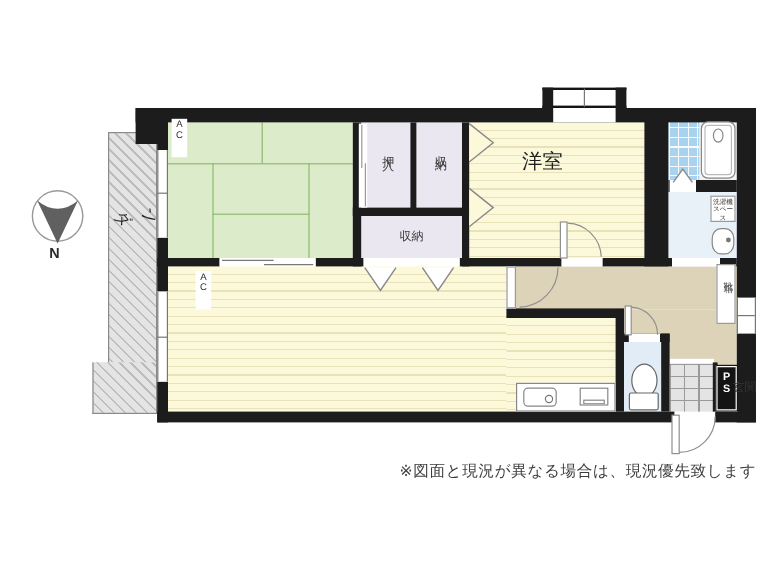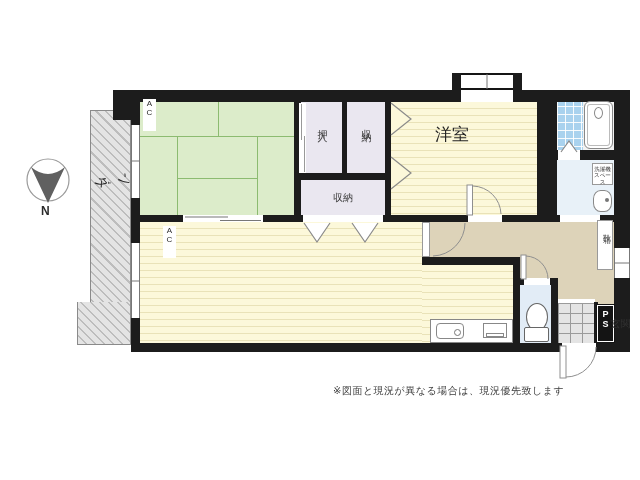--- a/index.html
+++ b/index.html
@@ -23,21 +23,21 @@
                      repeating-linear-gradient(to bottom,rgba(255,255,255,.9) 0 1px,transparent 1px 8px);}
   .tilegenkan{background-color:#e4e4e4;
     background-image:repeating-linear-gradient(to right,#9a9a9a 0 1px,transparent 1px 12px),
                      repeating-linear-gradient(to bottom,#9a9a9a 0 1px,transparent 1px 10px);}
   .winV{position:absolute;background:#fff;border-left:1px solid #777;border-right:1px solid #777;box-sizing:border-box;}
   .fixture{position:absolute;background:#fff;border:1px solid #888;box-sizing:border-box;}
   .roomlabel{position:absolute;text-align:center;color:#1f1f1f;line-height:1.3;}
   .vtext{position:absolute;writing-mode:vertical-rl;text-orientation:upright;color:#3a3a3a;}
   .stack{position:absolute;white-space:pre-line;text-align:center;color:#2c2c2c;line-height:1.15;}
   .rchar{display:block;transform:rotate(48deg);line-height:1.55;}
-  #note{position:absolute;left:333px;top:384px;font-size:10px;color:#3d3d3d;letter-spacing:.5px;}
+  #note{position:absolute;left:333px;top:384px;font-size:13px;color:#3d3d3d;letter-spacing:.5px;}
   #nlabel{position:absolute;left:41px;top:204px;font-size:12px;font-weight:bold;color:#2b2b2b;}
   svg.overlay{position:absolute;left:0;top:0;pointer-events:none;}
 </style>
 </head>
 <body>
 
 <div id="plan">
 
   <div class="abs hatch" style="left:90px;top:110px;width:41px;height:235px;"></div>
   <div class="abs hatch" style="left:77px;top:302px;width:54px;height:43px;border-top:none;"></div>

